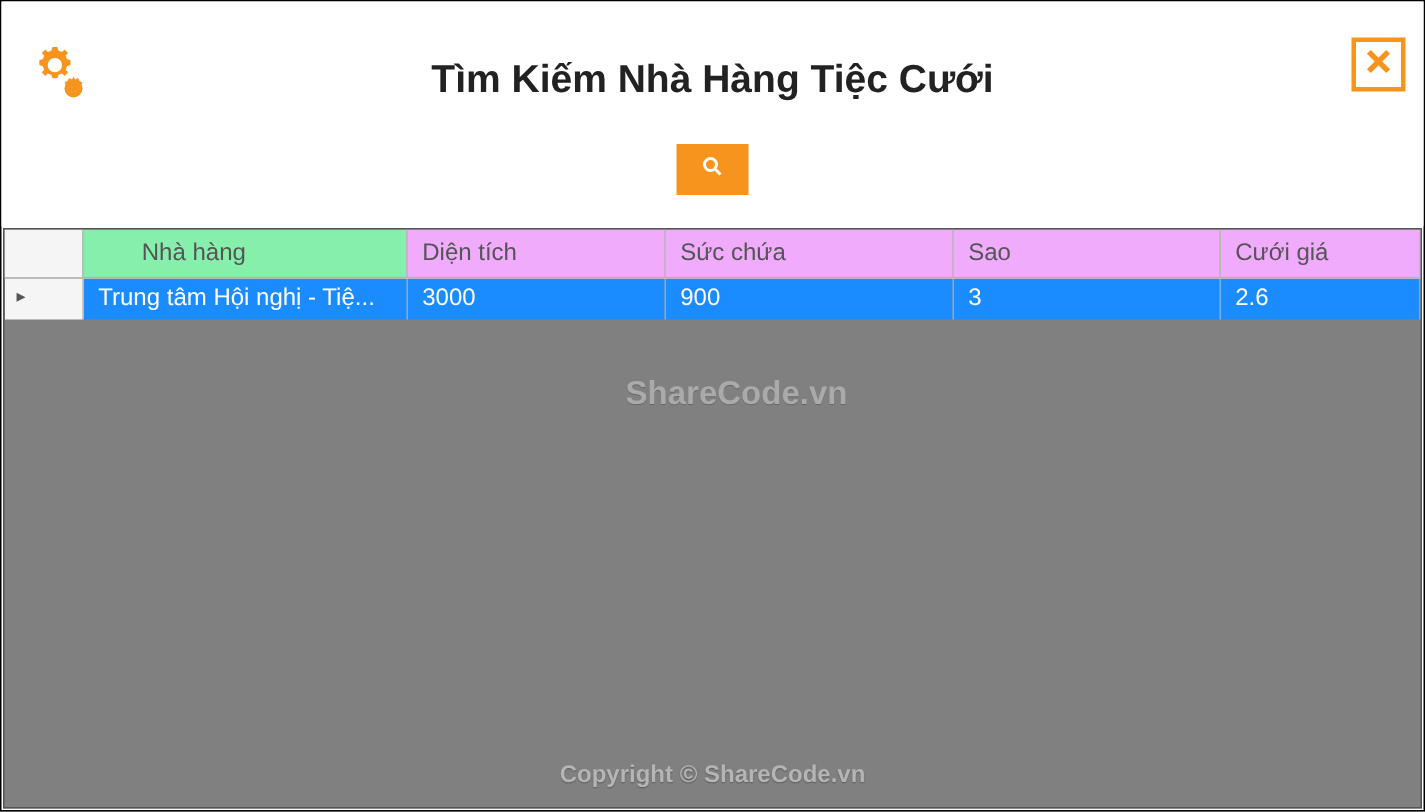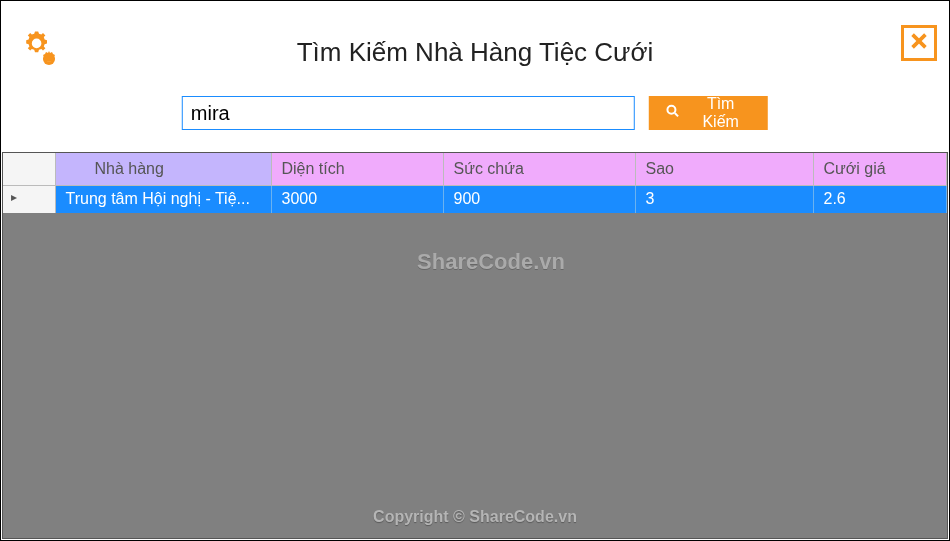--- a/index.html
+++ b/index.html
@@ -51,21 +51,21 @@
       cursor: pointer;
       background: #fff;
     }
     .close-btn svg { width: 22px; height: 22px; }
     .title {
       position: absolute;
       top: 36px;
       left: 50%;
       transform: translateX(-50%);
       font-size: 26px;
-      font-weight: normal;
+      font-weight: bold;
       color: #222;
     }
     .search-row {
       position: absolute;
       top: 95px;
       left: 50%;
       transform: translateX(-50%);
       display: flex;
       align-items: center;
       gap: 14px;
@@ -113,21 +113,21 @@
       color: #555;
       font-weight: normal;
       text-align: left;
       padding: 6px 10px;
       border-right: 1px solid #bbb;
       border-bottom: 1px solid #bbb;
       font-size: 16px;
       height: 32px;
     }
     thead th.selector { width: 52px; background: #f5f5f5; border-right: 1px solid #bbb; }
-    thead th.first-col { background: #c4b5fd; padding-left: 39px; }
+    thead th.first-col { background: #86efac; padding-left: 39px; }
     tbody td {
       background: #1a8cff;
       color: #fff;
       padding: 4px 10px;
       border-right: 1px solid #6ab2f0;
       font-size: 16px;
       height: 28px;
       white-space: nowrap;
       overflow: hidden;
       text-overflow: ellipsis;
@@ -196,29 +196,27 @@
     <span>
       <svg viewBox="0 0 24 24" stroke="#f7941e" stroke-width="4" fill="none">
           <path d="M5 5l14 14M19 5L5 19"></path>
         </svg>
     </span>
   </div>
 
   <div class="title">Tìm Kiếm Nhà Hàng Tiệc Cưới</div>
 
   <div class="search-row">
-    <input class="search-input" type="text" value="mira" style="">
     <button class="search-btn">
       <span>
         <svg viewBox="0 0 24 24" fill="none" stroke="#fff" stroke-width="3">
             <circle cx="10" cy="10" r="6"></circle>
             <path d="M15 15l5 5"></path>
           </svg>
       </span>
-      <span>Tìm Kiếm</span>
     </button>
   </div>
 </div>
 
 <div class="table-wrap">
   <table>
     <colgroup>
       <col style="width:52px">
       <col class="col-name">
       <col class="col-area">

